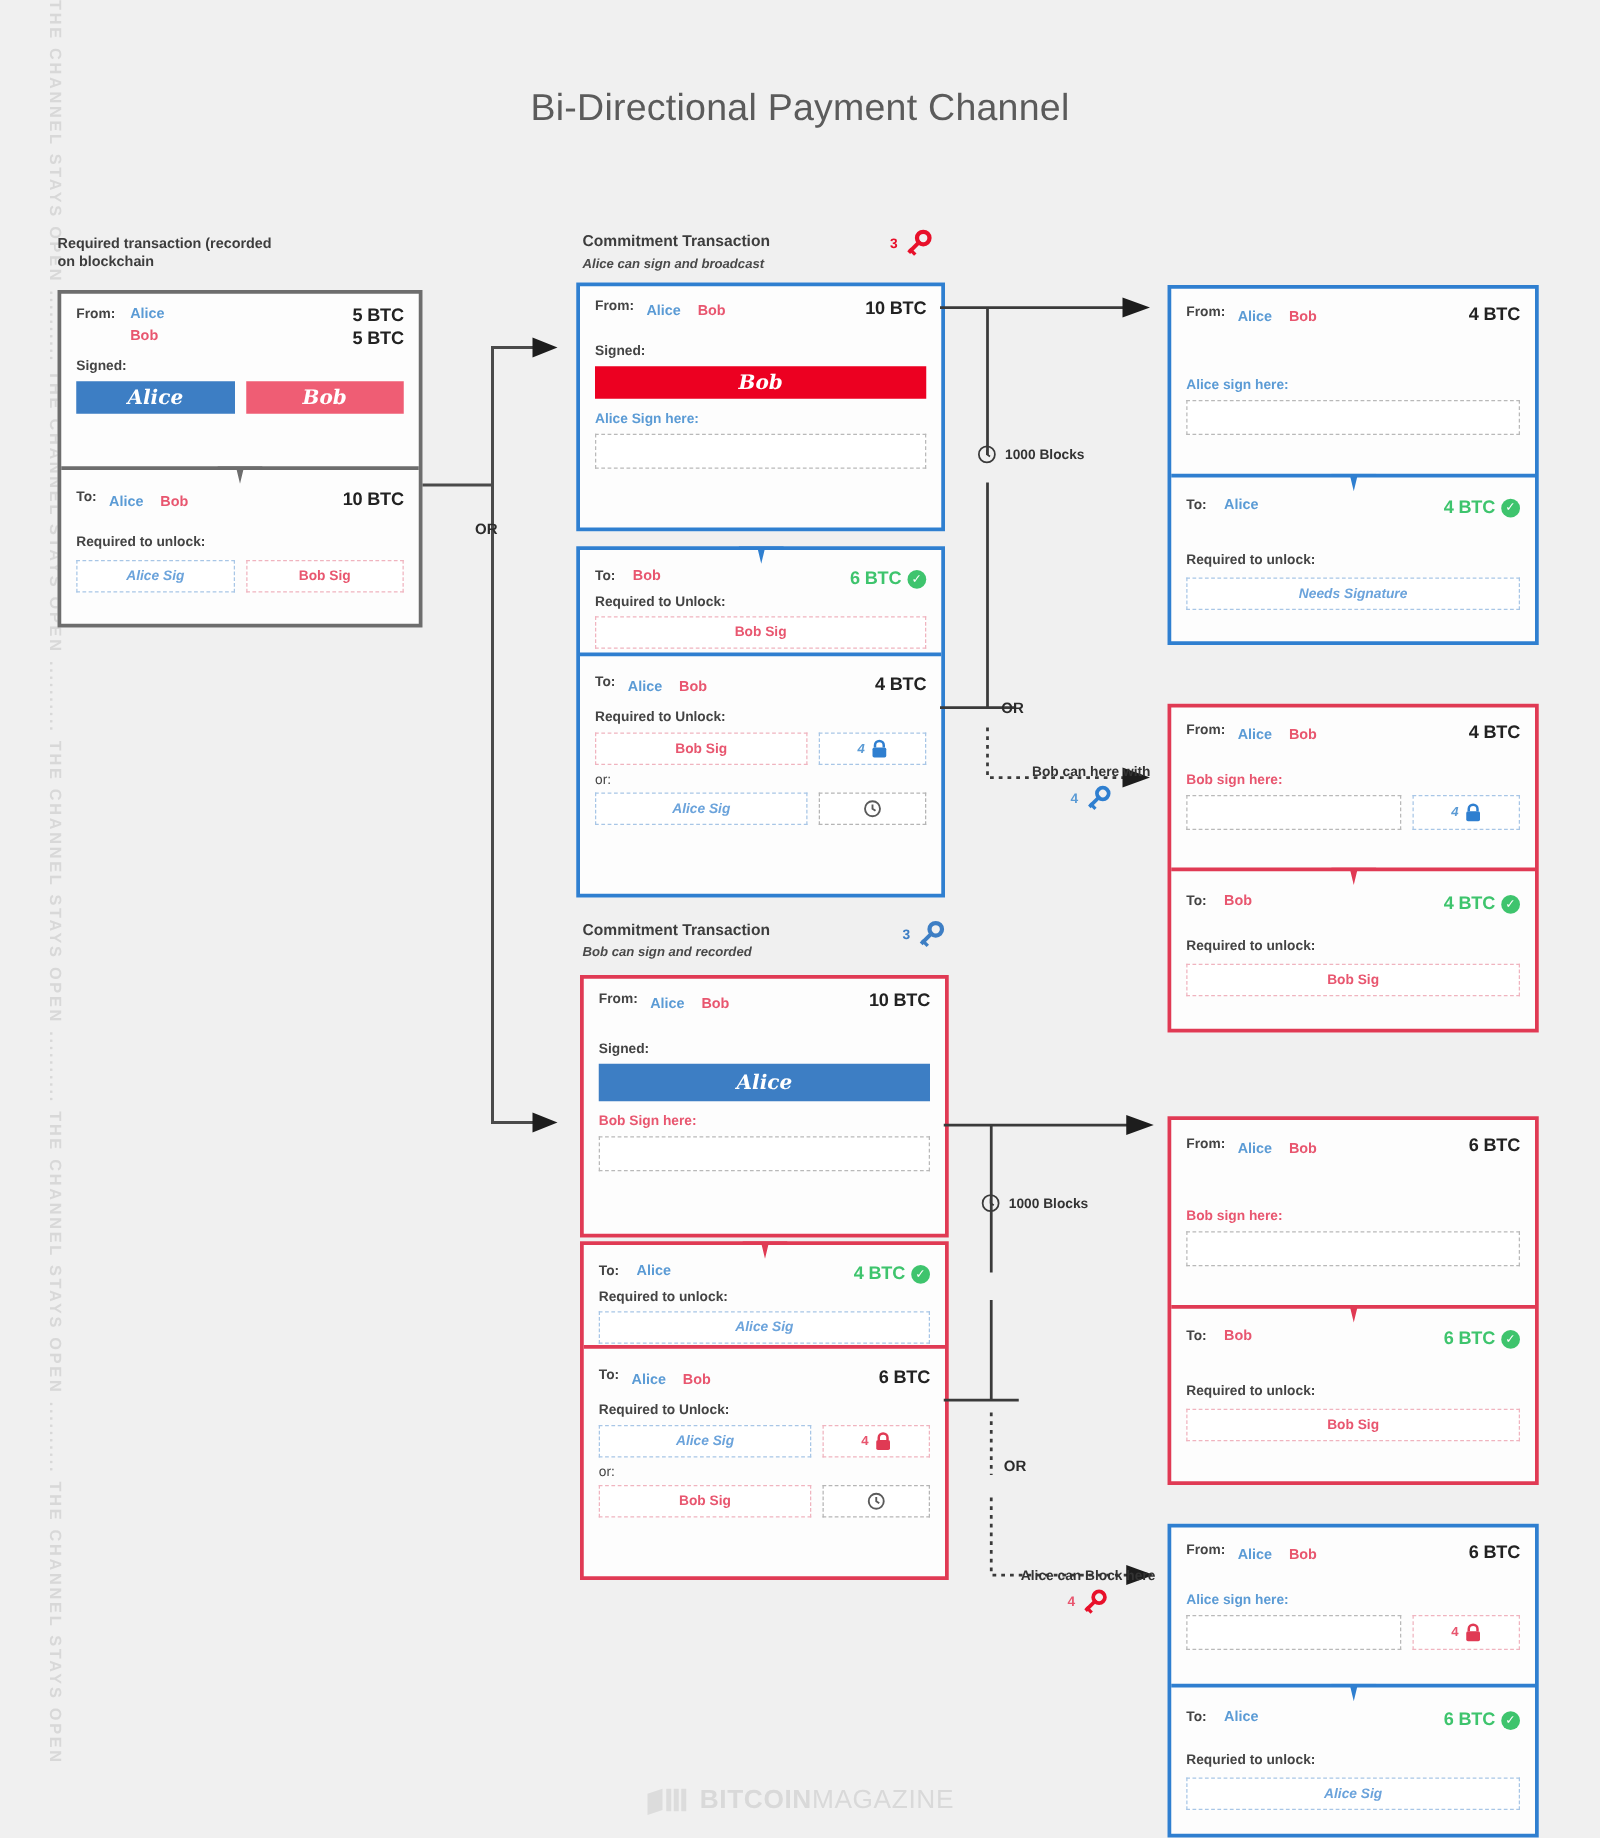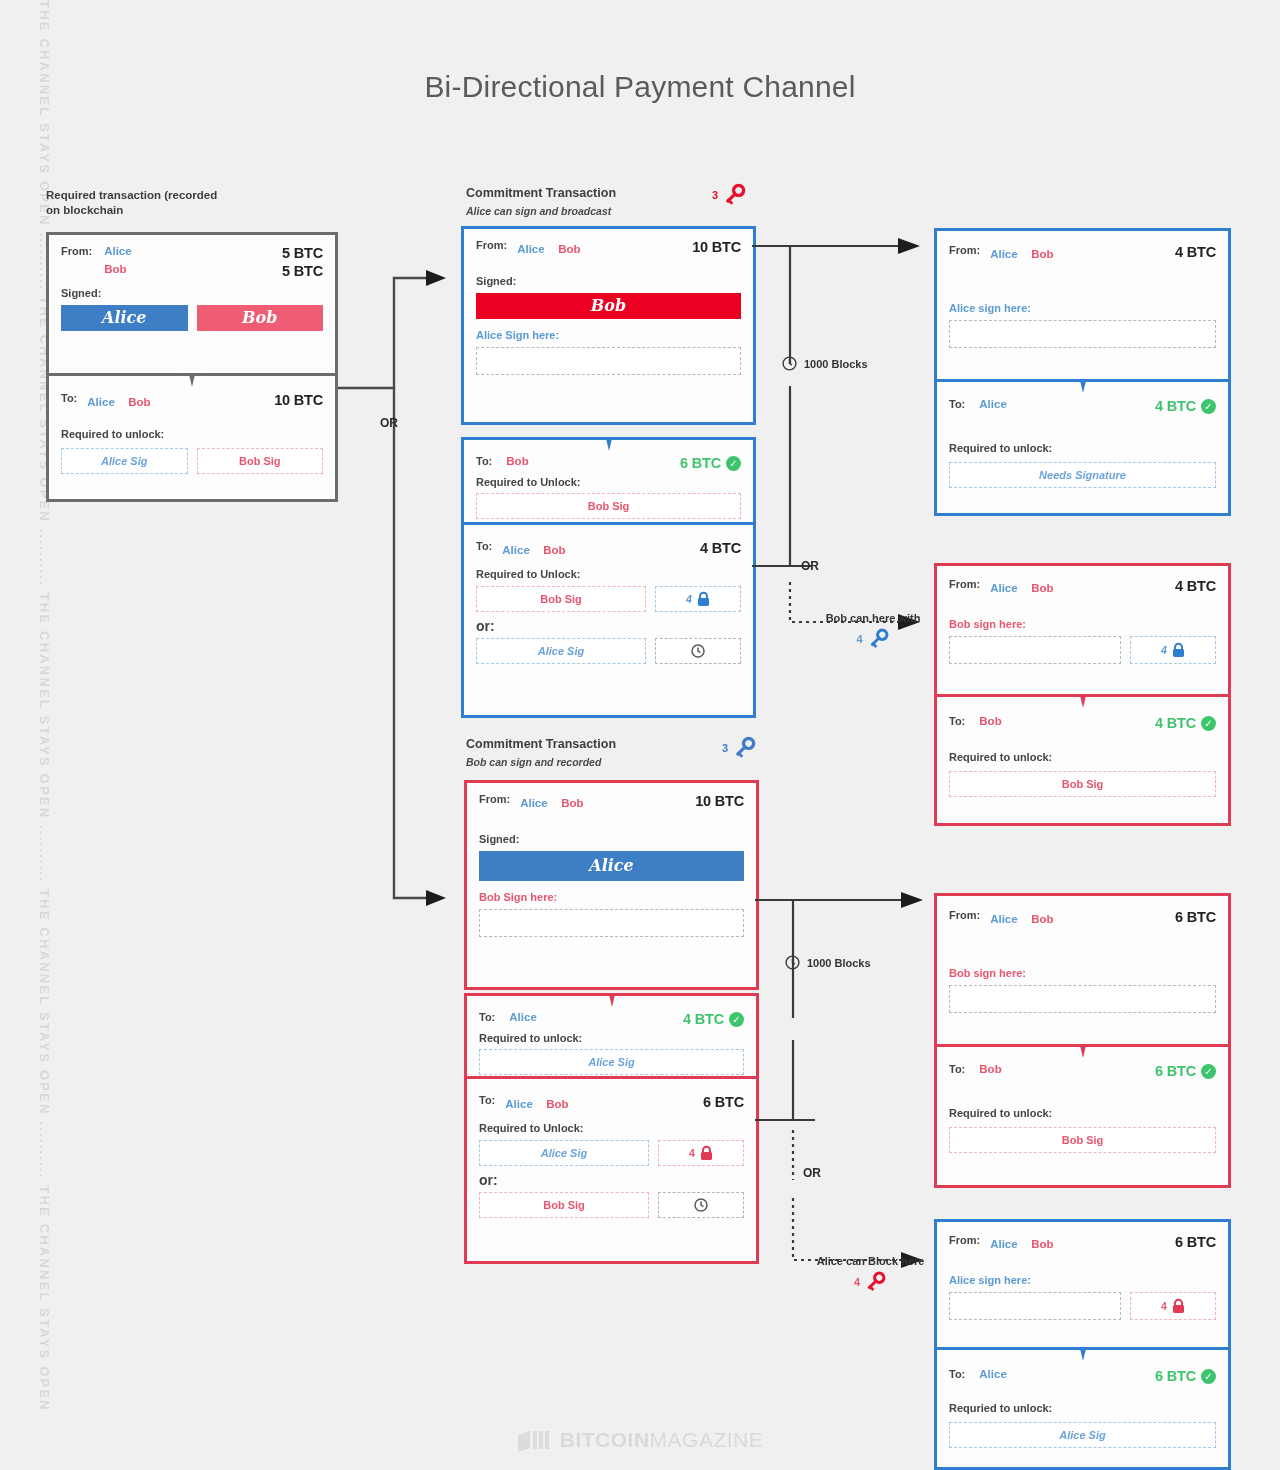--- a/index.html
+++ b/index.html
@@ -57,21 +57,21 @@
   .sigbar.bob-strong{background:#ec0021;}
   .dbox{border:1px dashed #9aa6b5;height:26px;line-height:24px;text-align:center;
         font-size:11px;font-weight:700;box-sizing:border-box;background:#fff;}
   .dbox.a{border-color:#a8c6e6;color:#6ba3db;font-style:italic;}
   .dbox.b{border-color:#f0b4bf;color:#e8566f;}
   .dbox.n{border-color:#b5b5b5;color:#7f7f7f;}
   .dbox.blank{color:transparent;}
   .pair{display:flex;gap:9px;}
   .pair>.dbox{flex:1;}
   .pair>.dbox.small{flex:0 0 86px;}
-  .orlbl{font-size:14px;font-weight:700;color:#444;margin:6px 0 4px;}
+  .orlbl{font-size:11px;font-weight:400;color:#444;margin:6px 0 4px;}
   .mt6{margin-top:6px;}
   .mt10{margin-top:10px;}
   
   .glyph{display:inline-flex;align-items:center;gap:5px;justify-content:center;}
   .gnum{font-size:10.5px;font-weight:700;}
   .keywrap{display:inline-flex;align-items:center;gap:3px;}
   .keynum{font-size:11px;font-weight:700;}
   .checkmark{width:15px;height:15px;border-radius:50%;background:#3ec46d;
              display:inline-flex;align-items:center;justify-content:center;
              color:#fff;font-size:10px;font-weight:700;margin-left:5px;}

